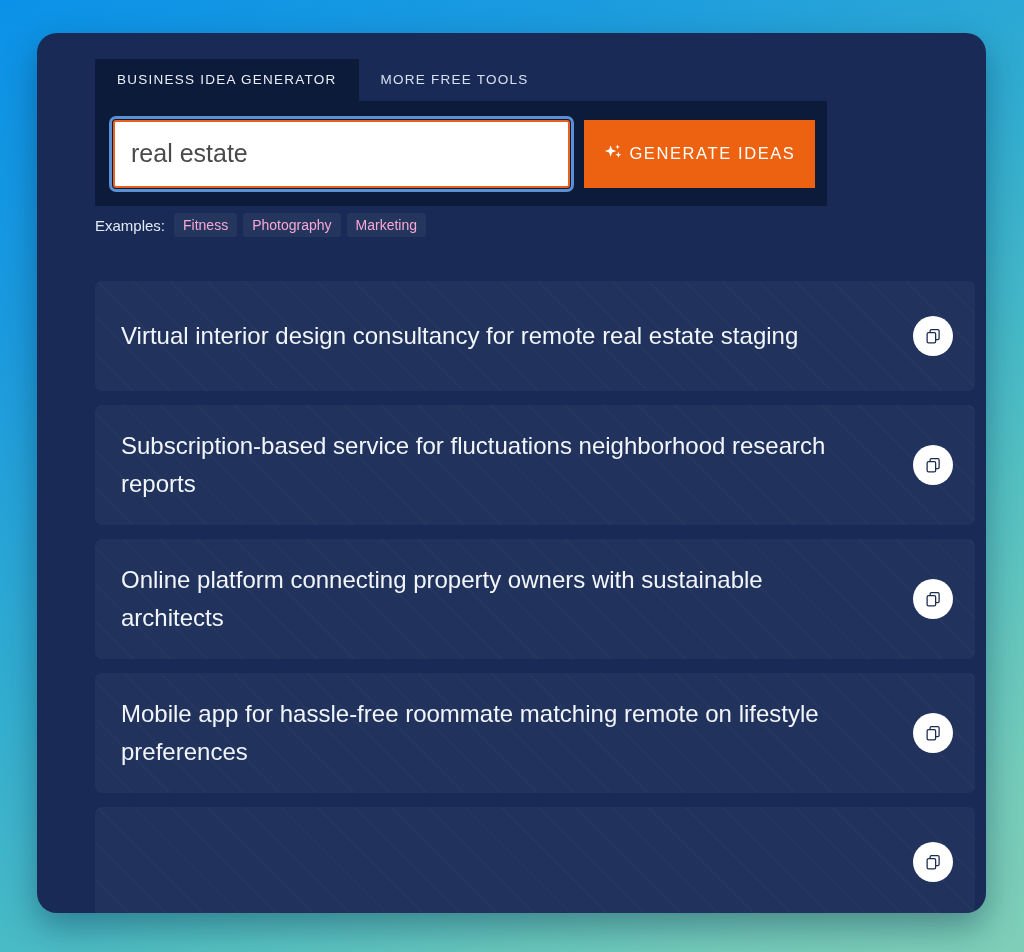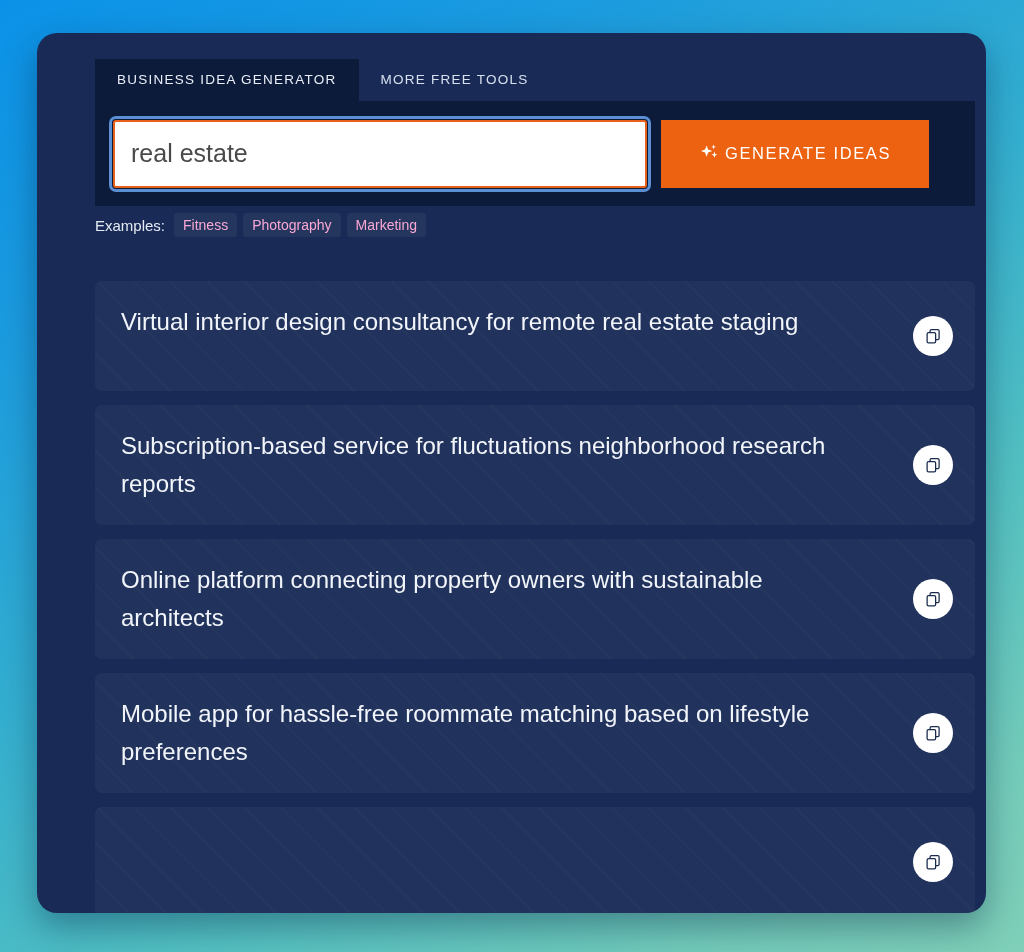--- a/index.html
+++ b/index.html
@@ -80,21 +80,21 @@
   .tab.active {
     background: #0d1b3b;
     color: #e9eef8;
   }
 
   
   #search-bar {
     position: absolute;
     left: 58px;
     top: 68px;
-    width: 880px;
+    width: 732px;
     height: 105px;
     background: #0d1b3b;
     display: flex;
     align-items: center;
     box-sizing: border-box;
     padding: 0 12px;
   }
   #search-input-wrap {
     position: relative;
     width: 534px;
@@ -176,20 +176,21 @@
     padding: 22px 96px 22px 26px;
     border-radius: 7px;
     background-color: rgba(255,255,255,0.045);
     background-image:
       repeating-linear-gradient(45deg,
         rgba(255,255,255,0.018) 0px,
         rgba(255,255,255,0.018) 2px,
         rgba(255,255,255,0) 2px,
         rgba(255,255,255,0) 26px);
     display: flex;
+    align-items: center;
   }
   .result-text {
     color: #f2f5fa;
     font-size: 24px;
     line-height: 38px;
     max-width: 712px;
   }
   .copy-button {
     position: absolute;
     right: 22px;
@@ -265,21 +266,21 @@
         <div class="result-text">Online platform connecting property owners with sustainable architects</div>
         <button class="copy-button">
           <svg width="17" height="17" viewBox="0 0 20 20" aria-hidden="true">
             <rect x="2.5" y="5.5" width="10" height="12" rx="1.6" fill="none" stroke="#1b2b4d" stroke-width="1.5"></rect>
             <path d="M6 5.5 V3.6 a1.6 1.6 0 0 1 1.6 -1.6 H15 a1.6 1.6 0 0 1 1.6 1.6 V12 a1.6 1.6 0 0 1 -1.6 1.6 h-2.6" fill="none" stroke="#1b2b4d" stroke-width="1.5"></path>
           </svg>
         </button>
       </div>
 
       <div class="result-card">
-        <div class="result-text">Mobile app for hassle-free roommate matching based on lifestyle preferences</div>
+        <div class="result-text">Mobile app for hassle-free roommate matching remote on lifestyle preferences</div>
         <button class="copy-button">
           <svg width="17" height="17" viewBox="0 0 20 20" aria-hidden="true">
             <rect x="2.5" y="5.5" width="10" height="12" rx="1.6" fill="none" stroke="#1b2b4d" stroke-width="1.5"></rect>
             <path d="M6 5.5 V3.6 a1.6 1.6 0 0 1 1.6 -1.6 H15 a1.6 1.6 0 0 1 1.6 1.6 V12 a1.6 1.6 0 0 1 -1.6 1.6 h-2.6" fill="none" stroke="#1b2b4d" stroke-width="1.5"></path>
           </svg>
         </button>
       </div>
 
       <div class="result-card">
         <button class="copy-button">

